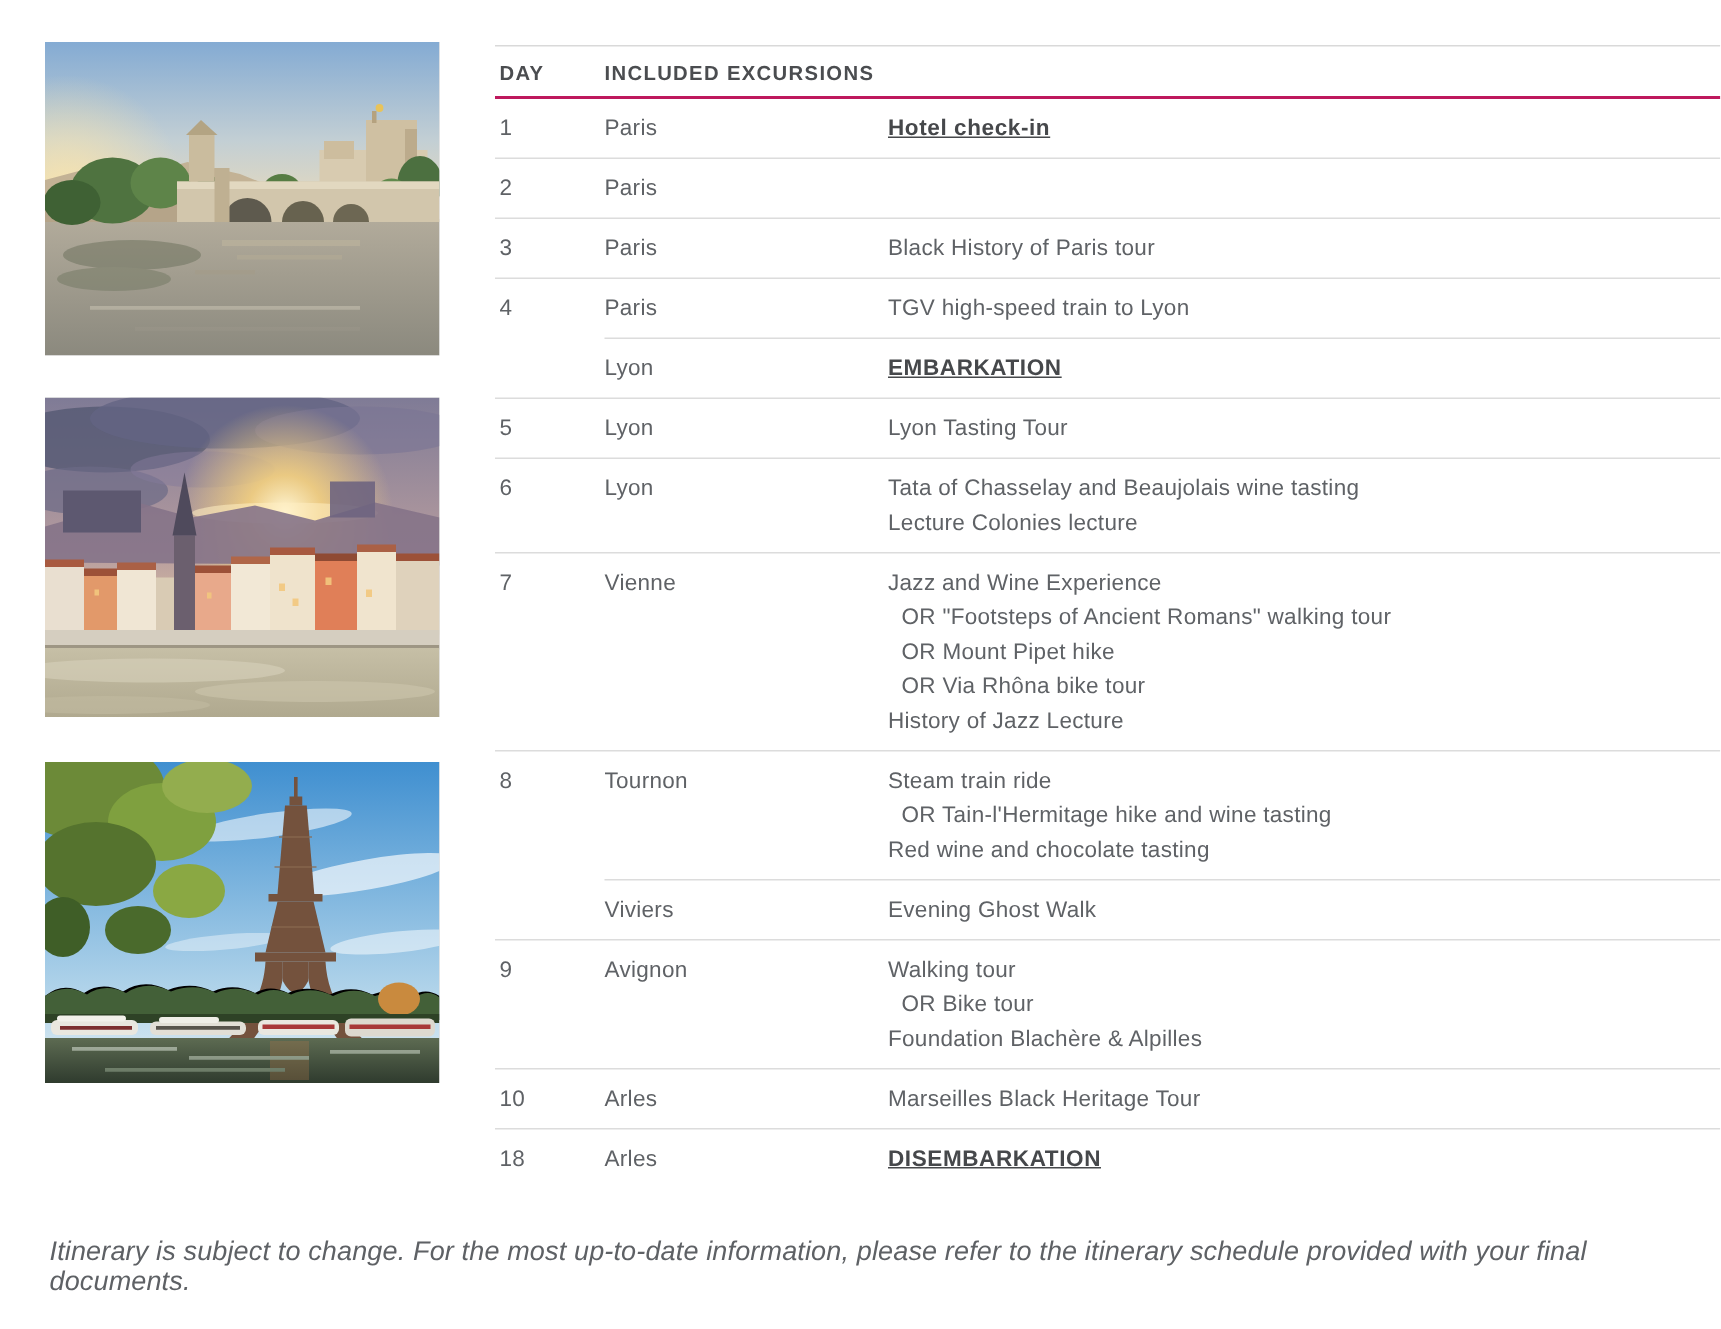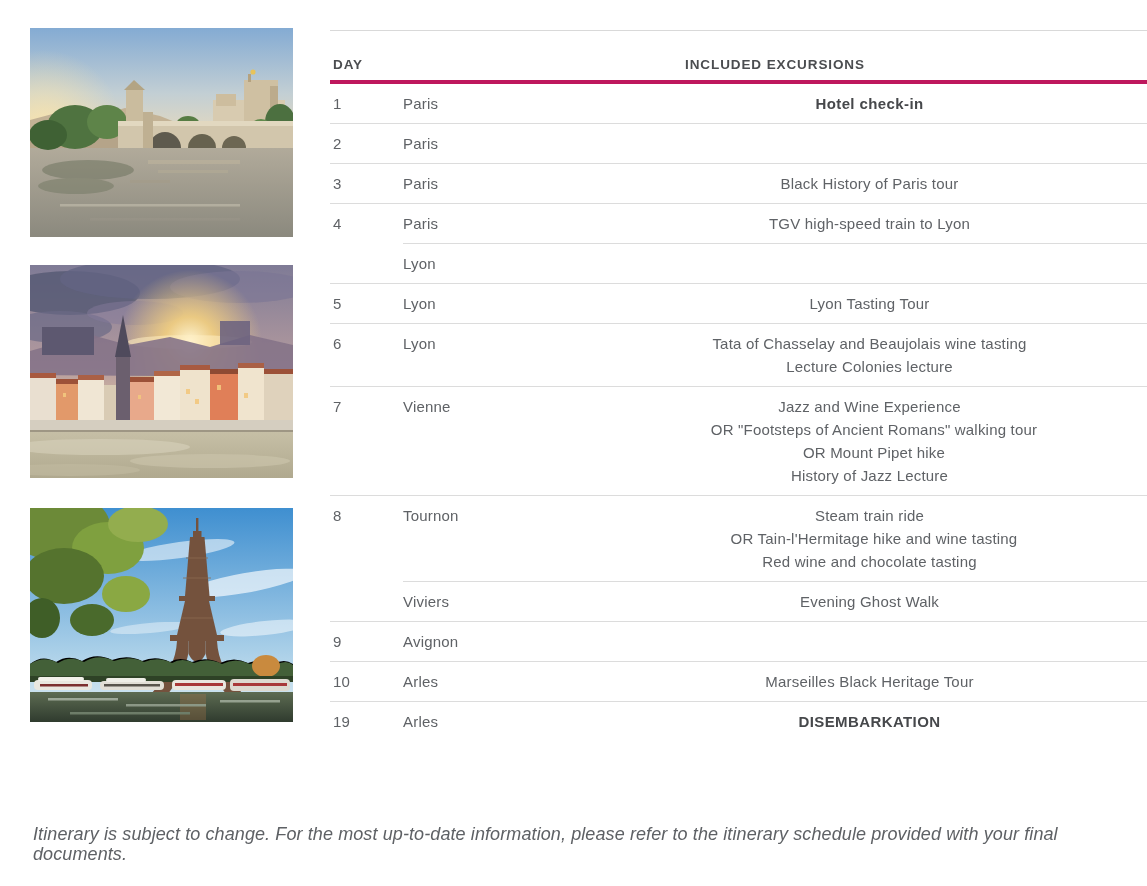--- a/index.html
+++ b/index.html
@@ -10,33 +10,33 @@
   }
   
   .photo { position:absolute; left:30px; width:263px; overflow:hidden; background:#ccc; }
   .photo svg { display:block; width:100%; height:100%; }
   .photo-1 { top:28px;  height:209px; }
   .photo-2 { top:265px; height:213px; }
   .photo-3 { top:508px; height:214px; }
   
   .itinerary { position:absolute; left:330px; top:30px; width:817px; }
   .thead {
-    display:flex; border-top:1px solid #d9d9d9; border-bottom:4px solid #be185d;
-    padding:22px 0 4px; font-size:13.5px; font-weight:bold; letter-spacing:0.9px;
+    display:flex; border-top:1px solid #d9d9d9; border-bottom:2px solid #be185d;
+    padding:6px 0 4px; font-size:13.5px; font-weight:bold; letter-spacing:0.9px;
     color:#4b4d50; line-height:23px;
   }
   .row { display:flex; font-size:15px; color:#5f6266; line-height:23px; letter-spacing:0.2px; }
   .row .cell { padding-top:8px; padding-bottom:8px; }
   .b-full { border-bottom:1px solid #dcdcdc; }
   .b-partial .cell-dest, .b-partial .cell-exc { border-bottom:1px solid #dcdcdc; }
   .cell-day  { width:73px;  padding-left:3px; }
   .cell-dest { width:189px; }
-  .cell-exc  { flex:1;text-align:center; }
+  .cell-exc  { flex:1; }
   .exc-line.indent { padding-left:9px; }
-  .exc-line.bold { font-weight:bold; color:#46484b; letter-spacing:0.4px; }
+  .exc-line.bold { font-weight:bold; color:#46484b; letter-spacing:0.4px;text-decoration:underline; }
   
   .disclaimer {
     position:absolute; left:33px; top:824px; width:1092px;
     font-style:italic; font-size:18px; line-height:20px; color:#5e6165; letter-spacing:0.1px;
   }
 </style>
 </head>
 <body>
 
 <div class="page">
@@ -289,20 +289,23 @@
         <div class="row b-partial">
     <div class="cell cell-day">4</div>
     <div class="cell cell-dest">Paris</div>
     <div class="cell cell-exc">
             <div class="exc-line">TGV high-speed train to Lyon</div>
           </div>
   </div>
         <div class="row b-full">
     <div class="cell cell-day"></div>
     <div class="cell cell-dest">Lyon</div>
+    <div class="cell cell-exc">
+            <div class="exc-line bold">EMBARKATION</div>
+          </div>
   </div>
         <div class="row b-full">
     <div class="cell cell-day">5</div>
     <div class="cell cell-dest">Lyon</div>
     <div class="cell cell-exc">
             <div class="exc-line">Lyon Tasting Tour</div>
           </div>
   </div>
         <div class="row b-full">
     <div class="cell cell-day">6</div>
@@ -312,20 +315,21 @@
             <div class="exc-line">Lecture Colonies lecture</div>
           </div>
   </div>
         <div class="row b-full">
     <div class="cell cell-day">7</div>
     <div class="cell cell-dest">Vienne</div>
     <div class="cell cell-exc">
             <div class="exc-line">Jazz and Wine Experience</div>
             <div class="exc-line indent">OR "Footsteps of Ancient Romans" walking tour</div>
             <div class="exc-line indent">OR Mount Pipet hike</div>
+            <div class="exc-line indent">OR Via Rhôna bike tour</div>
             <div class="exc-line">History of Jazz Lecture</div>
           </div>
   </div>
         <div class="row b-partial">
     <div class="cell cell-day">8</div>
     <div class="cell cell-dest">Tournon</div>
     <div class="cell cell-exc">
             <div class="exc-line">Steam train ride</div>
             <div class="exc-line indent">OR Tain-l'Hermitage hike and wine tasting</div>
             <div class="exc-line">Red wine and chocolate tasting</div>
@@ -334,30 +338,35 @@
         <div class="row b-full">
     <div class="cell cell-day"></div>
     <div class="cell cell-dest">Viviers</div>
     <div class="cell cell-exc">
             <div class="exc-line">Evening Ghost Walk</div>
           </div>
   </div>
         <div class="row b-full">
     <div class="cell cell-day">9</div>
     <div class="cell cell-dest">Avignon</div>
+    <div class="cell cell-exc">
+            <div class="exc-line">Walking tour</div>
+            <div class="exc-line indent">OR Bike tour</div>
+            <div class="exc-line">Foundation Blachère &amp; Alpilles</div>
+          </div>
   </div>
         <div class="row b-full">
     <div class="cell cell-day">10</div>
     <div class="cell cell-dest">Arles</div>
     <div class="cell cell-exc">
             <div class="exc-line">Marseilles Black Heritage Tour</div>
           </div>
   </div>
         <div class="row b-none">
-    <div class="cell cell-day">19</div>
+    <div class="cell cell-day">18</div>
     <div class="cell cell-dest">Arles</div>
     <div class="cell cell-exc">
             <div class="exc-line bold">DISEMBARKATION</div>
           </div>
   </div>
       </div>
   </div>
 
   <p class="disclaimer">Itinerary is subject to change. For the most up-to-date information, please refer to the itinerary schedule provided with your final documents.</p>
 </div>

